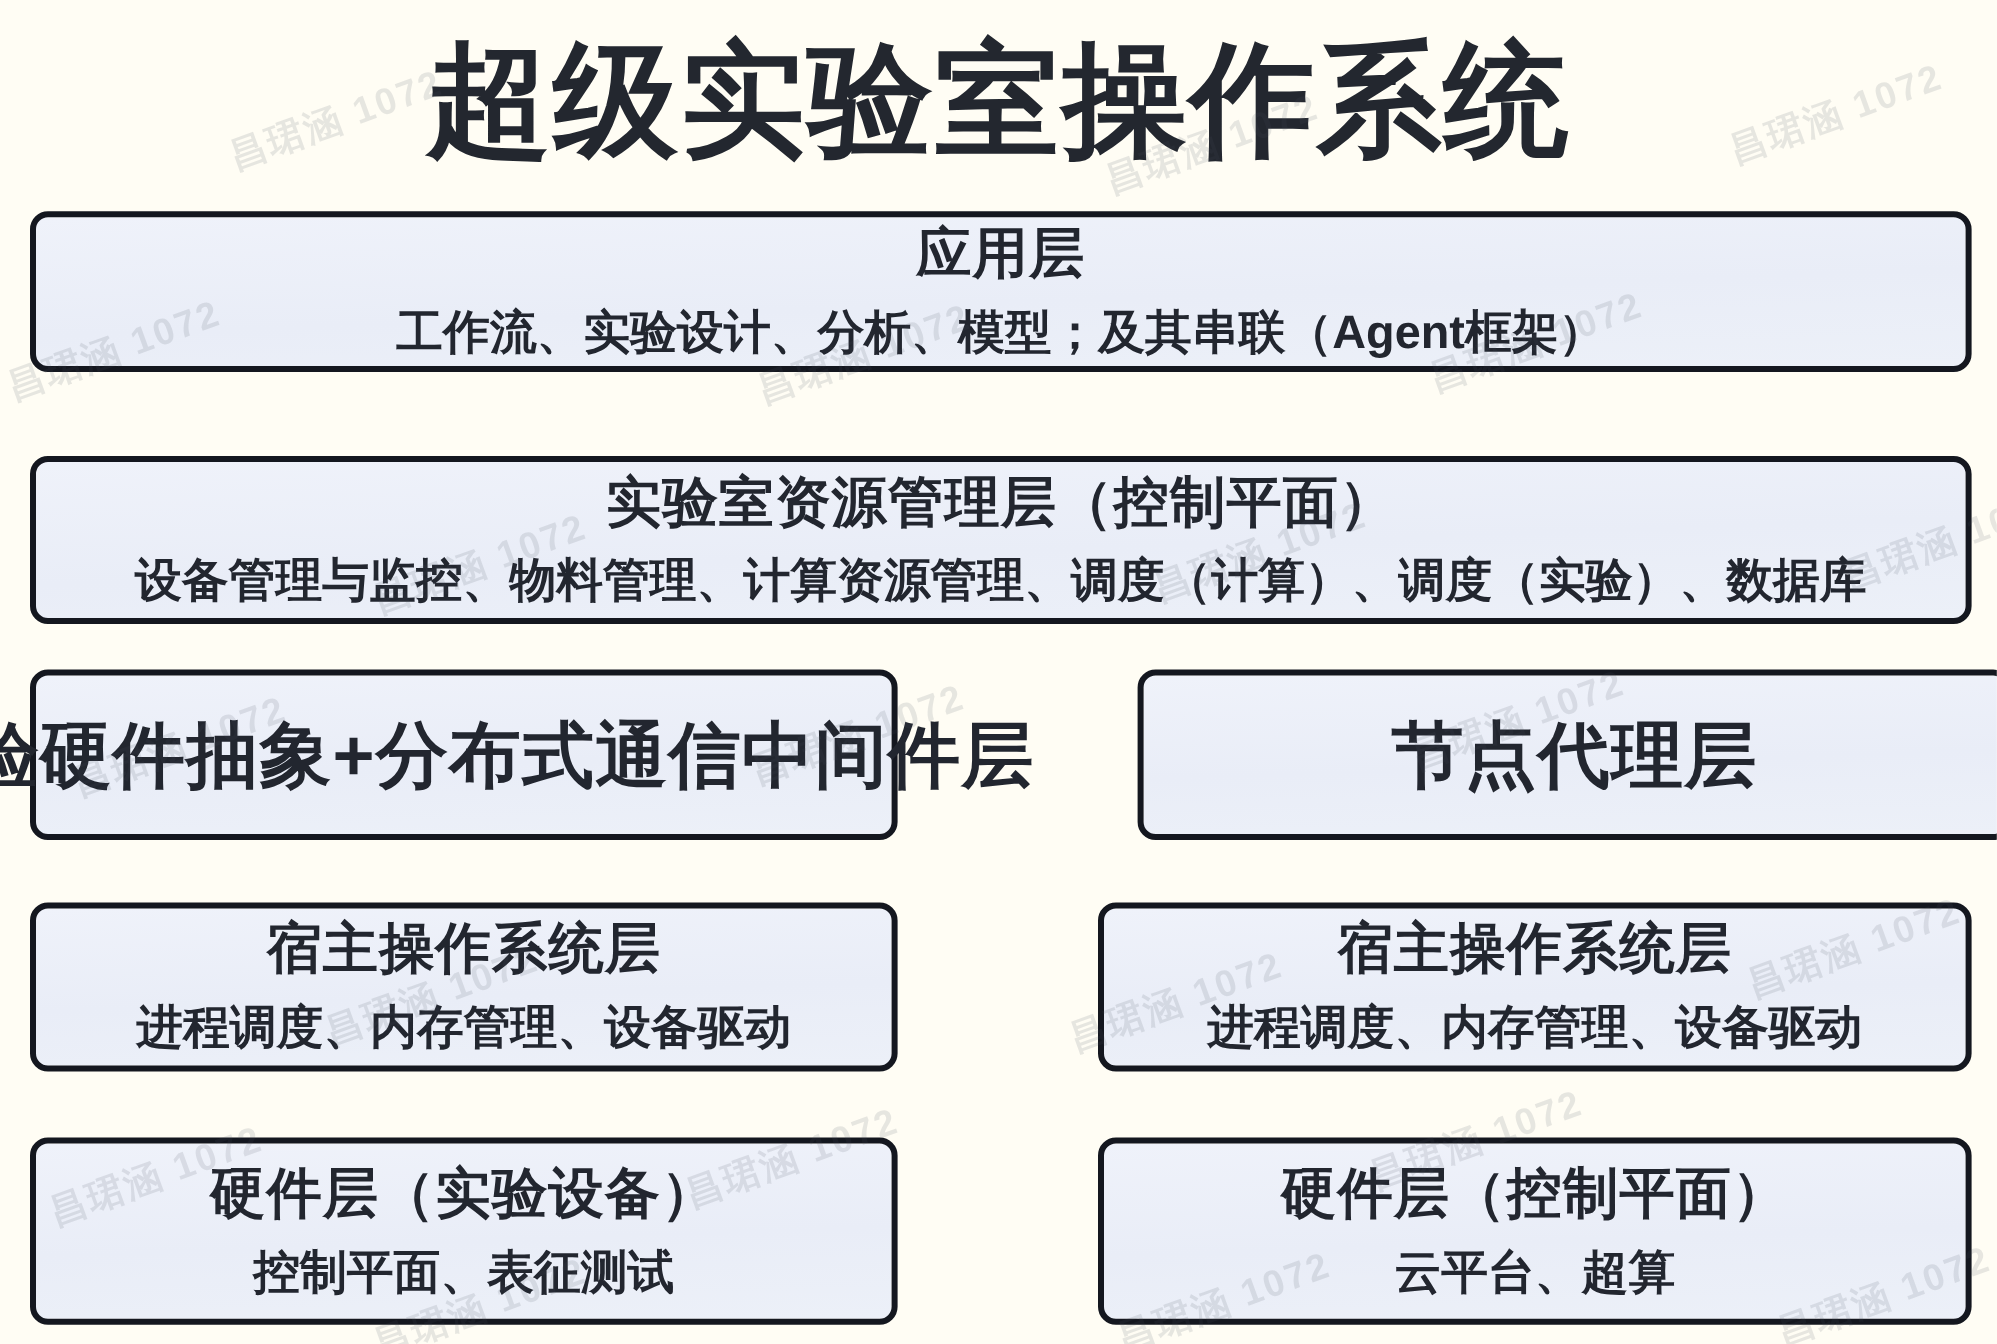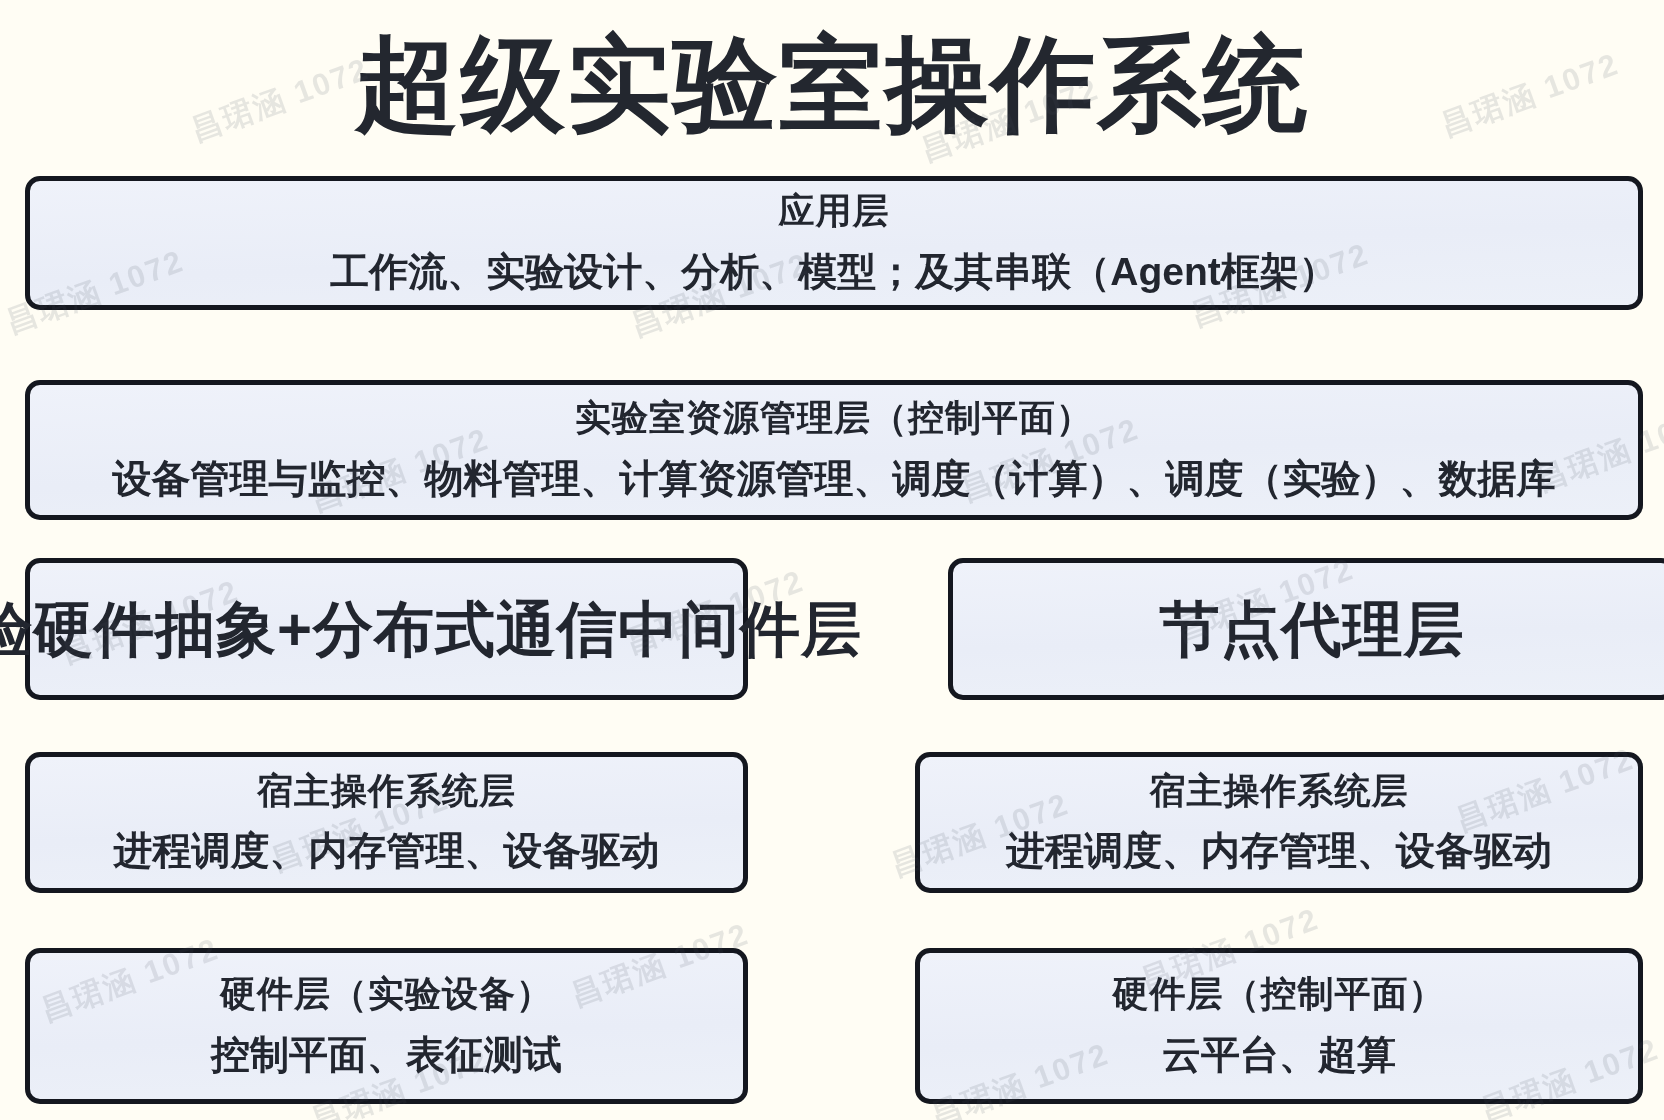--- a/index.html
+++ b/index.html
@@ -27,21 +27,21 @@
   }
   
   .box{
     position:absolute;box-sizing:border-box;
     background:linear-gradient(178deg,#eff2fa 0%,#e9edf7 55%,#ecf0f8 100%);
     border:5px solid #14171f;border-radius:15px;
     display:flex;flex-direction:column;align-items:center;justify-content:center;
     gap:17px;z-index:2;padding:8px 20px;
   }
   .box-title{
-    font-size:36px;font-weight:800;color:#22262f;
+    font-size:46px;font-weight:800;color:#22262f;
     letter-spacing:1px;line-height:1.15;text-align:center;white-space:nowrap;
   }
   .box.single .box-title{font-size:60px;}
   .box-subtitle{
     font-size:39px;font-weight:700;color:#22262f;
     line-height:1.2;text-align:center;white-space:nowrap;
   }
   
   .pos-app        {left:25px;  top:176px; width:1618px; height:134px;}
   .pos-resource   {left:25px;  top:364px; width:1618px; height:140px;margin-top:16px;}

